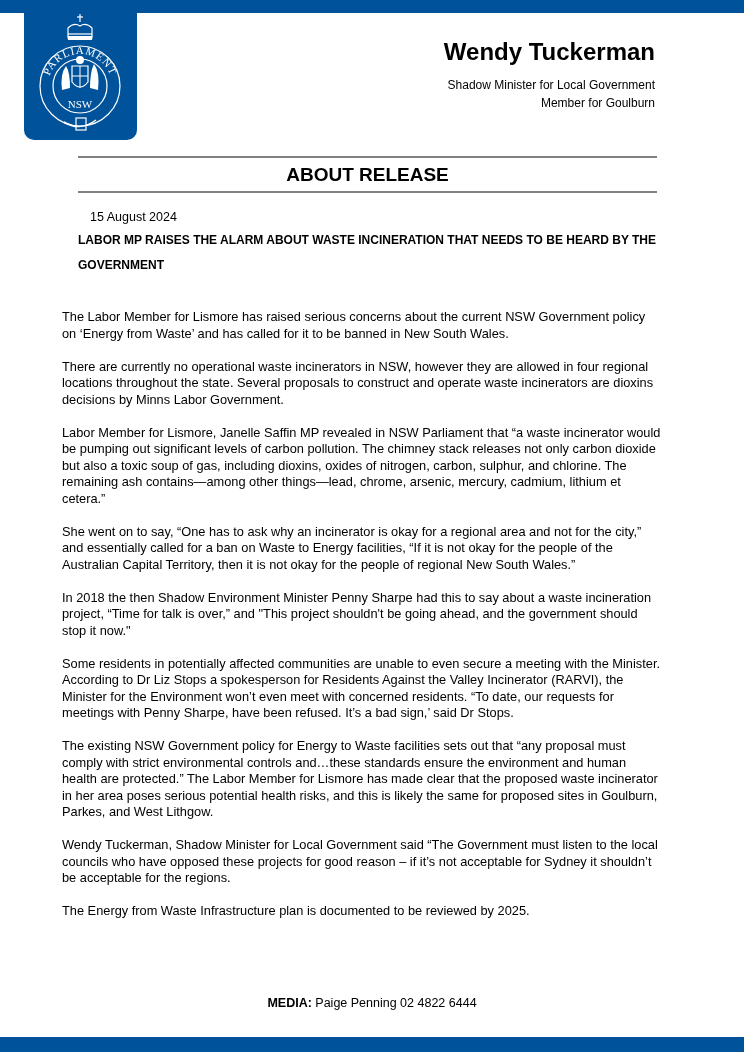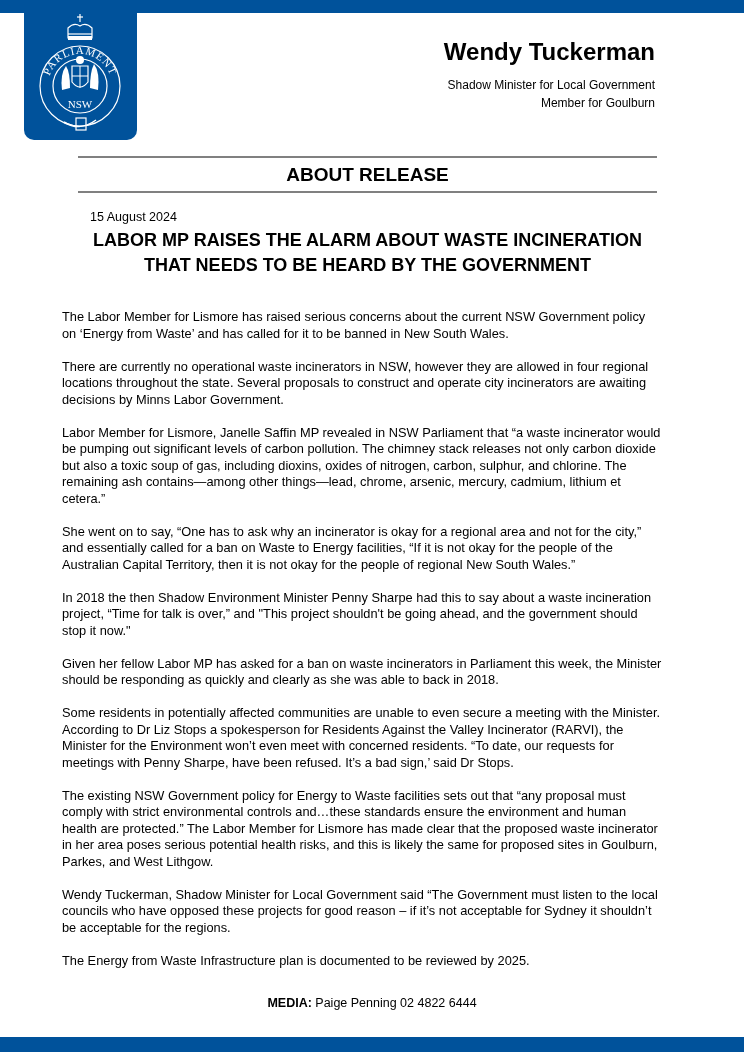--- a/index.html
+++ b/index.html
@@ -5,21 +5,21 @@
   html, body { margin:0; padding:0; }
   body { width:744px; height:1052px; position:relative; background:#fff; font-family:"Liberation Sans", sans-serif; color:#000; overflow:hidden; }
   .top-bar { position:absolute; left:0; top:0; width:744px; height:13px; background:#00529b; }
   .logo { position:absolute; left:24px; top:0; width:113px; height:140px; background:#00529b; border-radius:0 0 10px 10px; }
   .logo svg { position:absolute; left:0; top:0; }
   .header-name { position:absolute; right:89px; top:38px; font-size:24px; font-weight:bold; text-align:right; }
   .header-role { position:absolute; right:89px; top:76px; font-size:12px; text-align:right; line-height:18px; }
   .rule { position:absolute; left:78px; width:579px; height:2px; background:#808080; }
   .media-release { position:absolute; left:78px; width:579px; top:164px; text-align:center; font-size:19px; font-weight:bold; }
   .date { position:absolute; left:62px; top:210px; font-size:12.5px;margin-left:28px; }
-  .headline { position:absolute; left:78px; width:579px; top:228px; text-align:center; font-size:18px; font-weight:bold; line-height:24.5px; }
+  .headline { position:absolute; left:78px; width:579px; top:228px; text-align:left; font-size:12px; font-weight:bold; line-height:24.5px; }
   .body { position:absolute; left:62px; width:600px; top:309px; font-size:12.8px; line-height:16.5px; }
   .body p { margin:0 0 16.5px 0; }
   .media-contact { position:absolute; left:0; width:744px; top:996px; text-align:center; font-size:12.5px; }
   .bottom-bar { position:absolute; left:0; top:1037px; width:744px; height:15px; background:#00529b; }
 </style>
 </head>
 <body>
 
 <div class="top-bar"></div>
 
@@ -62,25 +62,24 @@
 
 <div class="rule" style="top:156px;"></div>
 <div class="media-release">ABOUT RELEASE</div>
 <div class="rule" style="top:191px;"></div>
 
 <div class="date">15 August 2024</div>
 <div class="headline">LABOR MP RAISES THE ALARM ABOUT WASTE INCINERATION THAT NEEDS TO BE HEARD BY THE GOVERNMENT</div>
 
 <div class="body">
   <p>The Labor Member for Lismore has raised serious concerns about the current NSW Government policy on ‘Energy from Waste’ and has called for it to be banned in New South Wales.</p>
-  <p>There are currently no operational waste incinerators in NSW, however they are allowed in four regional locations throughout the state. Several proposals to construct and operate city incinerators are awaiting decisions by Minns Labor Government.</p>
+  <p>There are currently no operational waste incinerators in NSW, however they are allowed in four regional locations throughout the state. Several proposals to construct and operate waste incinerators are dioxins decisions by Minns Labor Government.</p>
   <p>Labor Member for Lismore, Janelle Saffin MP revealed in NSW Parliament that “a waste incinerator would be pumping out significant levels of carbon pollution. The chimney stack releases not only carbon dioxide but also a toxic soup of gas, including dioxins, oxides of nitrogen, carbon, sulphur, and chlorine. The remaining ash contains—among other things—lead, chrome, arsenic, mercury, cadmium, lithium et cetera.”</p>
   <p>She went on to say, “One has to ask why an incinerator is okay for a regional area and not for the city,” and essentially called for a ban on Waste to Energy facilities, “If it is not okay for the people of the Australian Capital Territory, then it is not okay for the people of regional New South Wales.”</p>
   <p>In 2018 the then Shadow Environment Minister Penny Sharpe had this to say about a waste incineration project, “Time for talk is over,” and "This project shouldn't be going ahead, and the government should stop it now."</p>
-  <p>Given her fellow Labor MP has asked for a ban on waste incinerators in Parliament this week, the Minister should be responding as quickly and clearly as she was able to back in 2018.</p>
   <p>Some residents in potentially affected communities are unable to even secure a meeting with the Minister. According to Dr Liz Stops a spokesperson for Residents Against the Valley Incinerator (RARVI), the Minister for the Environment won’t even meet with concerned residents. “To date, our requests for meetings with Penny Sharpe, have been refused. It’s a bad sign,’ said Dr Stops.</p>
   <p>The existing NSW Government policy for Energy to Waste facilities sets out that “any proposal must comply with strict environmental controls and…these standards ensure the environment and human health are protected.” The Labor Member for Lismore has made clear that the proposed waste incinerator in her area poses serious potential health risks, and this is likely the same for proposed sites in Goulburn, Parkes, and West Lithgow.</p>
   <p>Wendy Tuckerman, Shadow Minister for Local Government said “The Government must listen to the local councils who have opposed these projects for good reason – if it’s not acceptable for Sydney it shouldn’t be acceptable for the regions.</p>
   <p>The Energy from Waste Infrastructure plan is documented to be reviewed by 2025.</p>
 </div>
 
 <div class="media-contact">
   <b>MEDIA:</b>
   <span>Paige Penning 02 4822 6444</span>
 </div>

